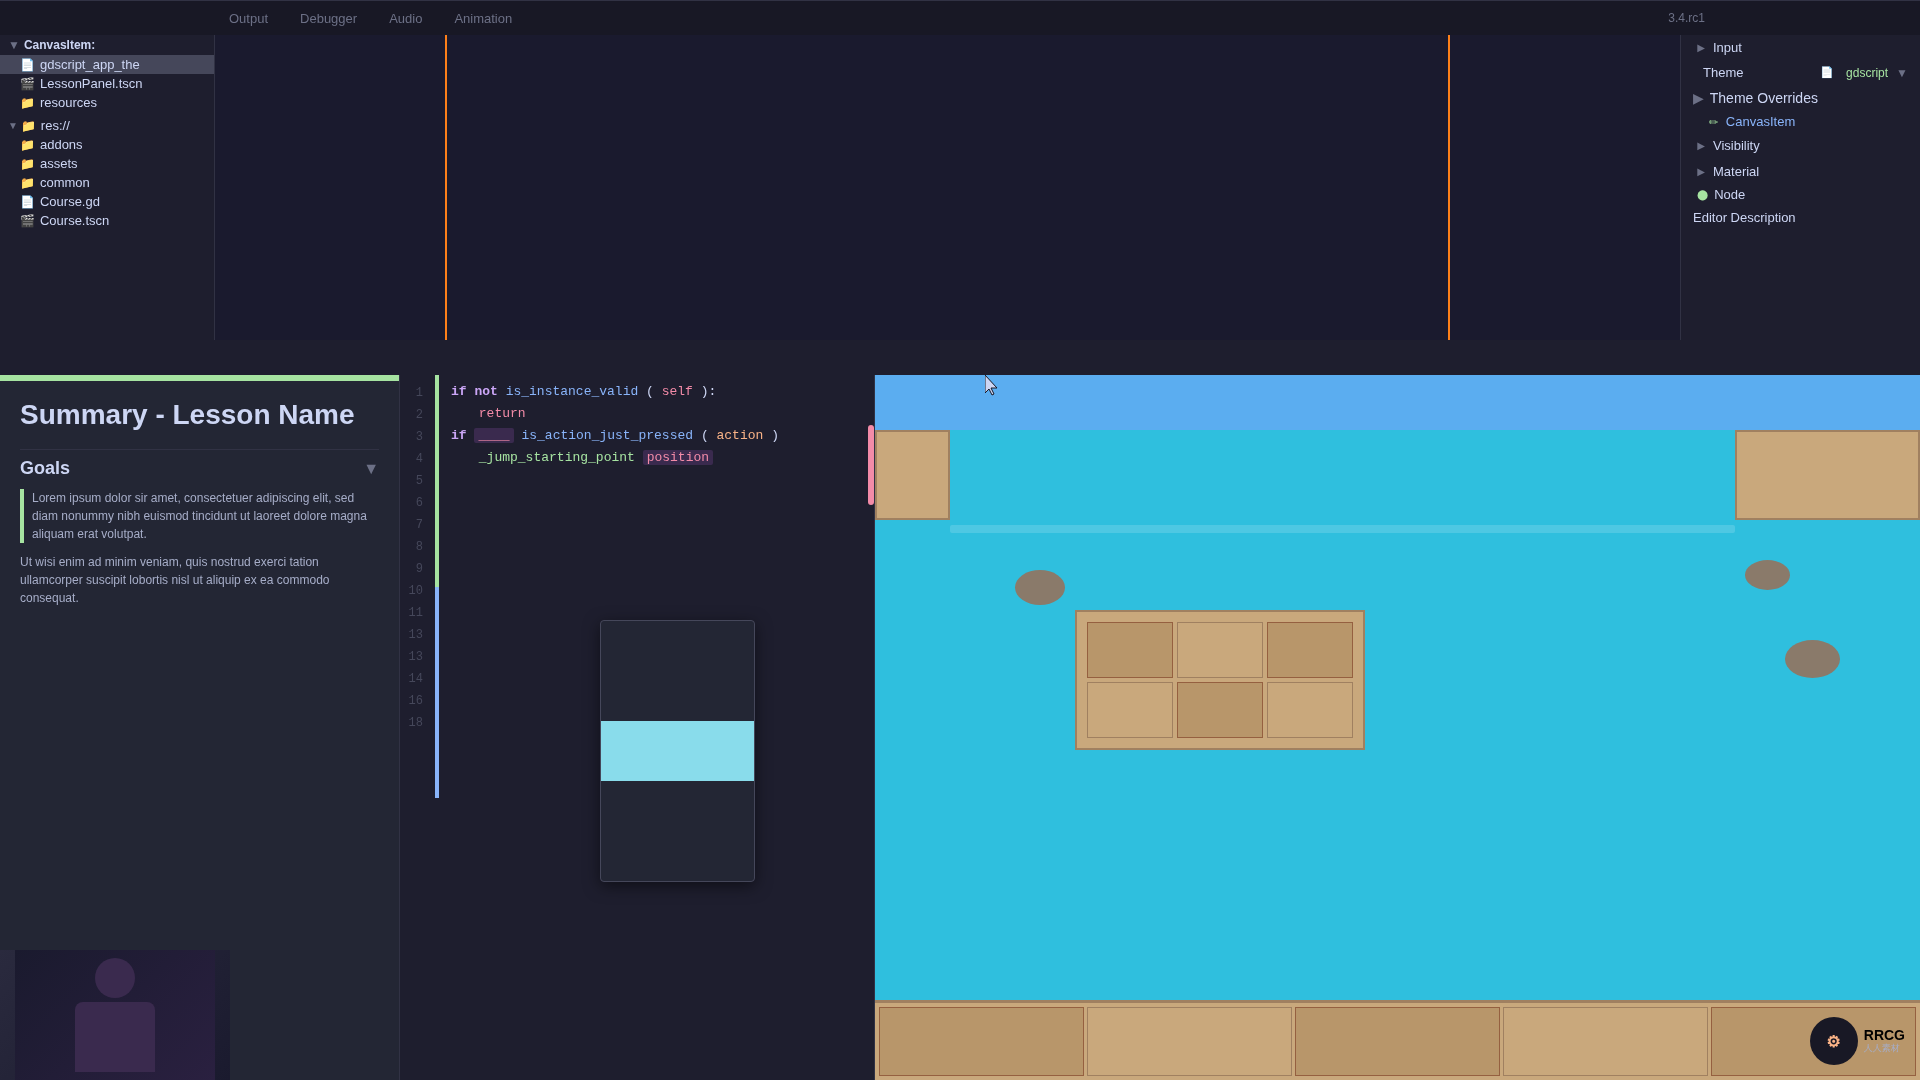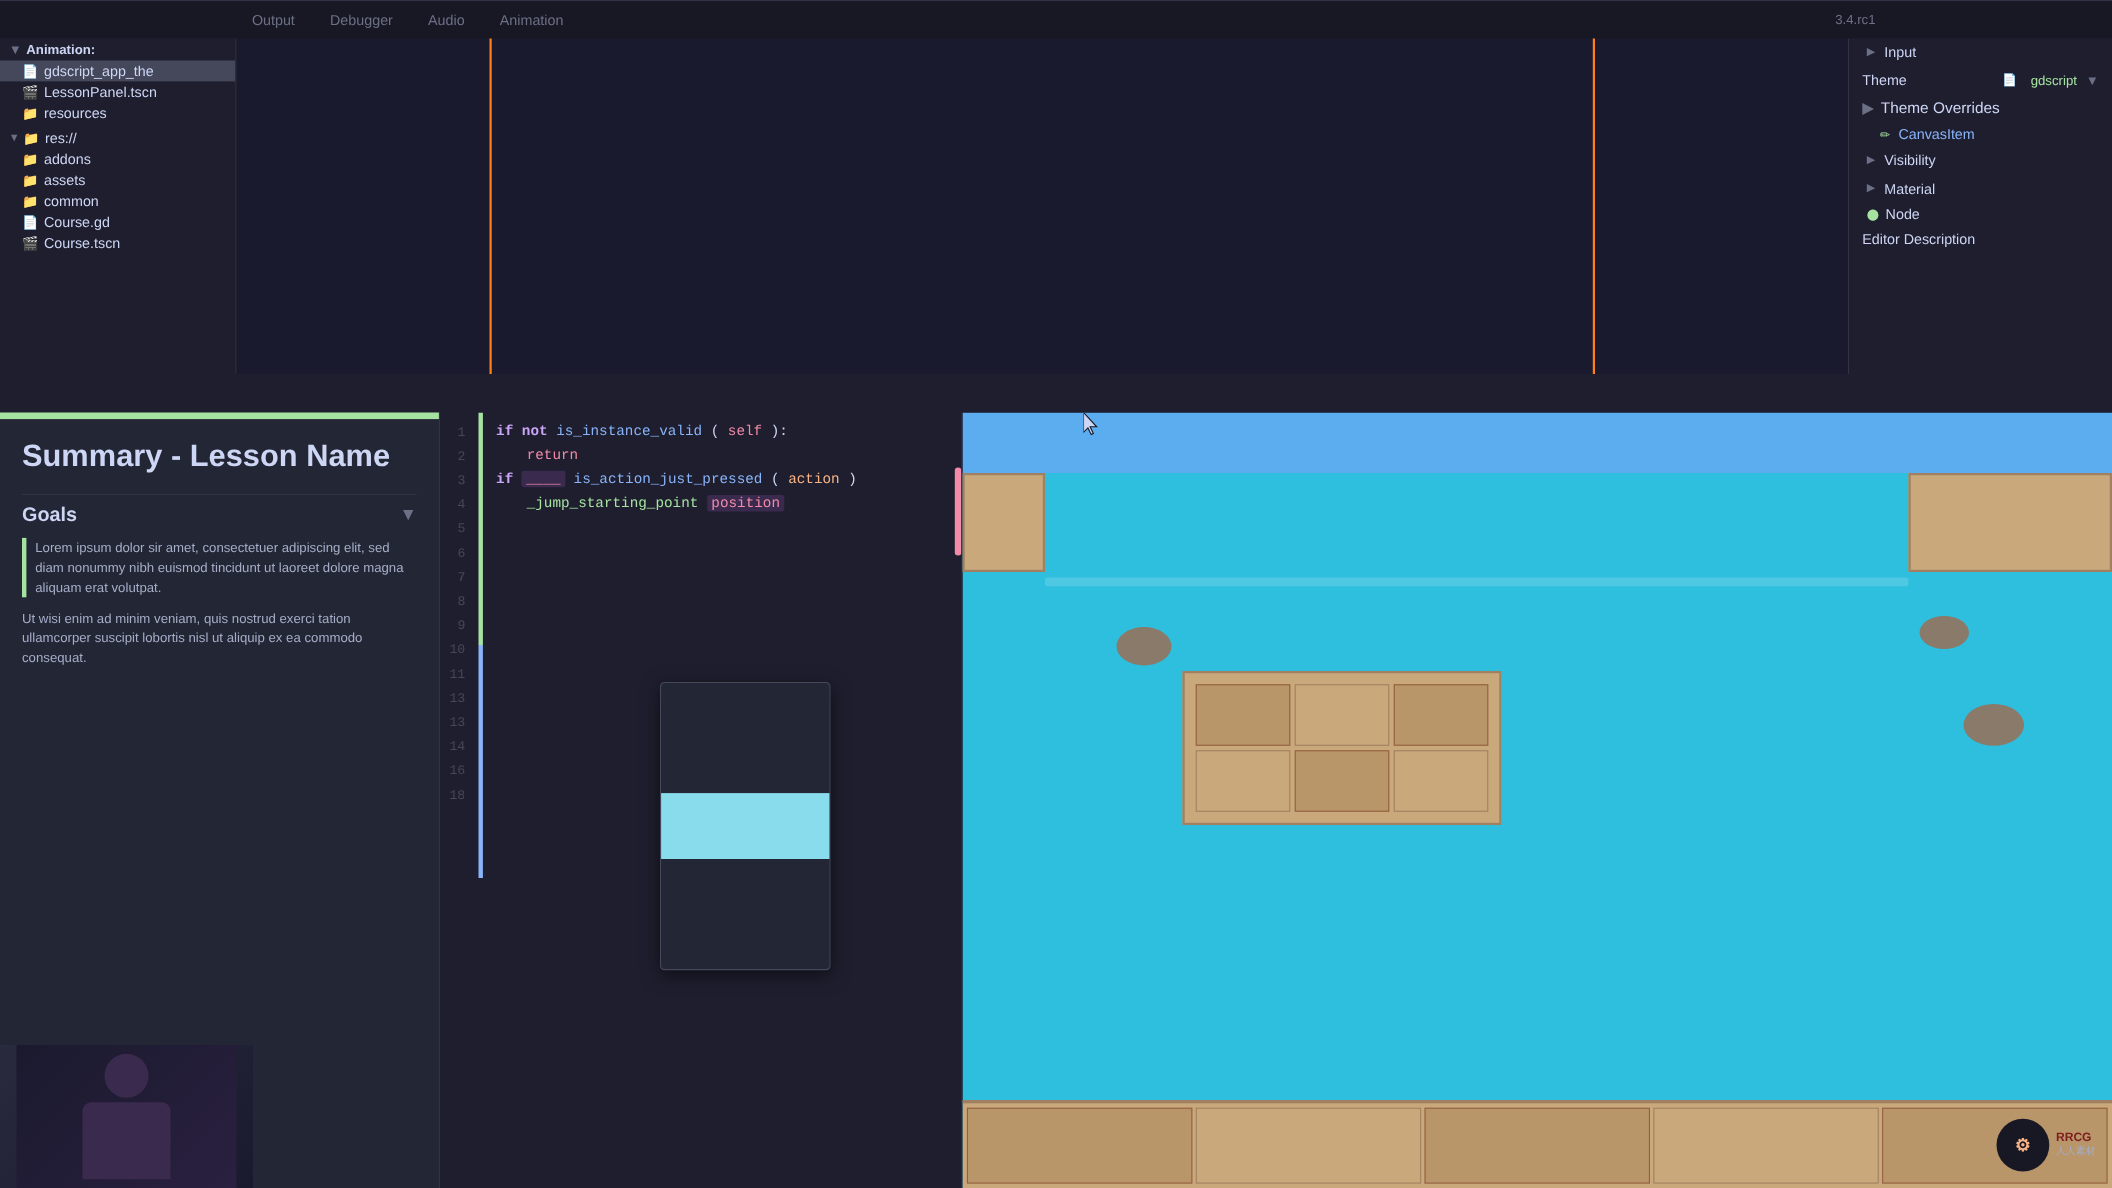--- a/index.html
+++ b/index.html
@@ -510,21 +510,21 @@
   <div class="left-sidebar">
     <div class="search-bar">
       <input type="text" placeholder="Search files" style="">
       <button class="search-icon-btn">🔍</button>
       <button class="search-icon-btn">⋮</button>
     </div>
     <div class="file-tree">
       <div class="tree-section">
         <div class="favorites-header">
           <span class="caret">▼</span>
-          <span>Animation:</span>
+          <span>CanvasItem:</span>
         </div>
         <div class="tree-item indent-1 selected">
           <span class="icon tree-file-script">📄</span>
           <span>gdscript_app_the</span>
         </div>
         <div class="tree-item indent-1">
           <span class="icon tree-file-scene">🎬</span>
           <span>LessonPanel.tscn</span>
         </div>
         <div class="tree-item indent-1">
@@ -573,21 +573,21 @@
   <div class="right-panel">
     <div class="prop-section-header">
       <span class="expand-icon">▶</span>
       <span>Mouse</span>
     </div>
     <div class="prop-section-header">
       <span class="expand-icon">▶</span>
       <span>Input</span>
     </div>
     <div class="prop-row" style="padding: 5px 12px;">
-      <span style="flex:1;">Theme</span>
+      <span style="flex:1;margin-left:10px;">Theme</span>
       <span class="theme-icon">📄</span>
       <span style="color:#a6e3a1; font-size:12px;">gdscript</span>
       <span class="dropdown-arrow">▼</span>
     </div>
     <div class="theme-overrides-header">
       <span class="caret">▶</span>
       <span>Theme Overrides</span>
     </div>
     <div class="prop-sub-item">
       <span class="prop-pencil">✏</span>
@@ -785,21 +785,21 @@
           <div style="flex:1; background:#c9a87c; border:1px solid #a08060;"></div>
           <div style="flex:1; background:#b8966a; border:1px solid #956040;"></div>
         </div>
       </div>
 
       <div style="position:absolute; bottom:15px; right:15px; display:flex; align-items:center; gap:6px;">
         <div style="width:48px; height:48px; background:#181825; border-radius:50%; display:flex; align-items:center; justify-content:center;">
           <span style="color:#fab387; font-size:16px; font-weight:bold;">⚙</span>
         </div>
         <div>
-          <div style="color:#7f1d1d; font-size:11px; font-weight:bold; line-height:1;">RRCG</div>
+          <div style="color:#000000; font-size:14px; font-weight:bold; line-height:1;">RRCG</div>
           <div style="color:#a6adc8; font-size:9px;">人人素材</div>
         </div>
       </div>
     </div>
 
     <div style="position:absolute; top:0; left:110px; width:20px; height:24px; pointer-events:none; z-index:999;">
       <svg width="16" height="22" viewBox="0 0 16 22" fill="none">
         <path d="M0 0 L0 18 L4 14 L7 20 L9 19 L6 13 L12 13 Z" fill="#cdd6f4" stroke="#181825" stroke-width="1"></path>
       </svg>
     </div>

